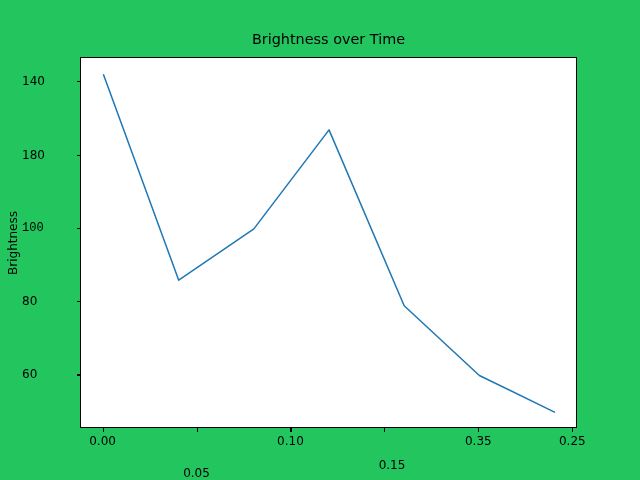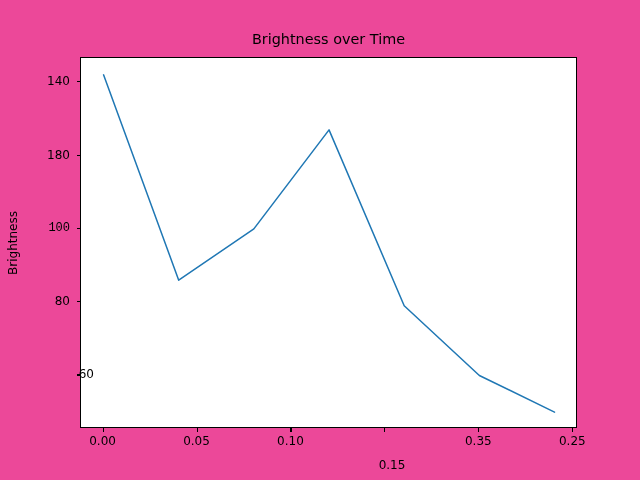--- a/index.html
+++ b/index.html
@@ -11,21 +11,21 @@
     width: 640px;
     height: 480px;
     overflow: hidden;
     font-family: "DejaVu Sans", sans-serif;
     color: #000000;
   }
   #figure {
     position: relative;
     width: 640px;
     height: 480px;
-    background: #ec4899;
+    background: #22c55e;
   }
   
   #chart-title {
     position: absolute;
     left: 80px;
     top: 30px;
     width: 497px;
     text-align: center;
     font-size: 14.4px;
     line-height: 18px;
@@ -75,22 +75,22 @@
     white-space: nowrap;
   }
   .tick-label.x {
     top: 434px;
     transform: translateX(-50%);
     text-align: center;
   }
   .tick-label.y {
     left: 0;
     width: 70px;
-    text-align: right;
     transform: translateY(-50%);
+    padding-left: 22px;
   }
   
   #xlabel {
     position: absolute;
     left: 80px;
     top: 453px;
     width: 497px;
     text-align: center;
     font-size: 12px;
     line-height: 14px;
@@ -124,33 +124,33 @@
   <div id="axes">
     <svg id="plot-svg" viewBox="0 0 497 371" preserveAspectRatio="none">
       <polyline id="series-line" fill="none" stroke="#1f77b4" stroke-width="1.5" stroke-linejoin="round" stroke-linecap="round" points="22.55,16.86 97.71,222.16 172.87,170.84 248.03,71.85 323.19,247.82 398.35,317.48 473.51,354.14"></polyline>
     </svg>
   </div>
 
   <div id="x-ticks">
       <div class="tick-mark x" style="left: 102.55px;"></div>
       <div class="tick-label x" style="left: 102.55px;">0.00</div>
       <div class="tick-mark x" style="left: 196.5px;"></div>
-      <div class="tick-label x" style="left: 196.5px;">0.05</div>
+      <div class="tick-label x" style="left: 196.5px; margin-top: 32px;">0.05</div>
       <div class="tick-mark x" style="left: 290.45px;"></div>
       <div class="tick-label x" style="left: 290.45px;">0.10</div>
       <div class="tick-mark x" style="left: 384.4px;"></div>
       <div class="tick-label x" style="left: 392px; margin-top: 24px;">0.15</div>
       <div class="tick-mark x" style="left: 478.35px;"></div>
       <div class="tick-label x" style="left: 478.35px;">0.35</div>
       <div class="tick-mark x" style="left: 572.3px;"></div>
       <div class="tick-label x" style="left: 572.3px;">0.25</div>
     </div>
   <div id="y-ticks">
       <div class="tick-mark y" style="top: 374.48px;"></div>
-      <div class="tick-label y" style="top: 374.48px; margin-left: 24px;">60</div>
+      <div class="tick-label y" style="top: 374.48px;">60</div>
       <div class="tick-mark y" style="top: 301.16px;"></div>
       <div class="tick-label y" style="top: 301.16px;">80</div>
       <div class="tick-mark y" style="top: 227.84px;"></div>
       <div class="tick-label y" style="top: 227.84px; font-family: Liberation Mono, monospace;">100</div>
       <div class="tick-mark y" style="top: 154.52px;"></div>
       <div class="tick-label y" style="top: 154.52px;">180</div>
       <div class="tick-mark y" style="top: 81.2px;"></div>
       <div class="tick-label y" style="top: 81.2px;">140</div>
     </div>
 

